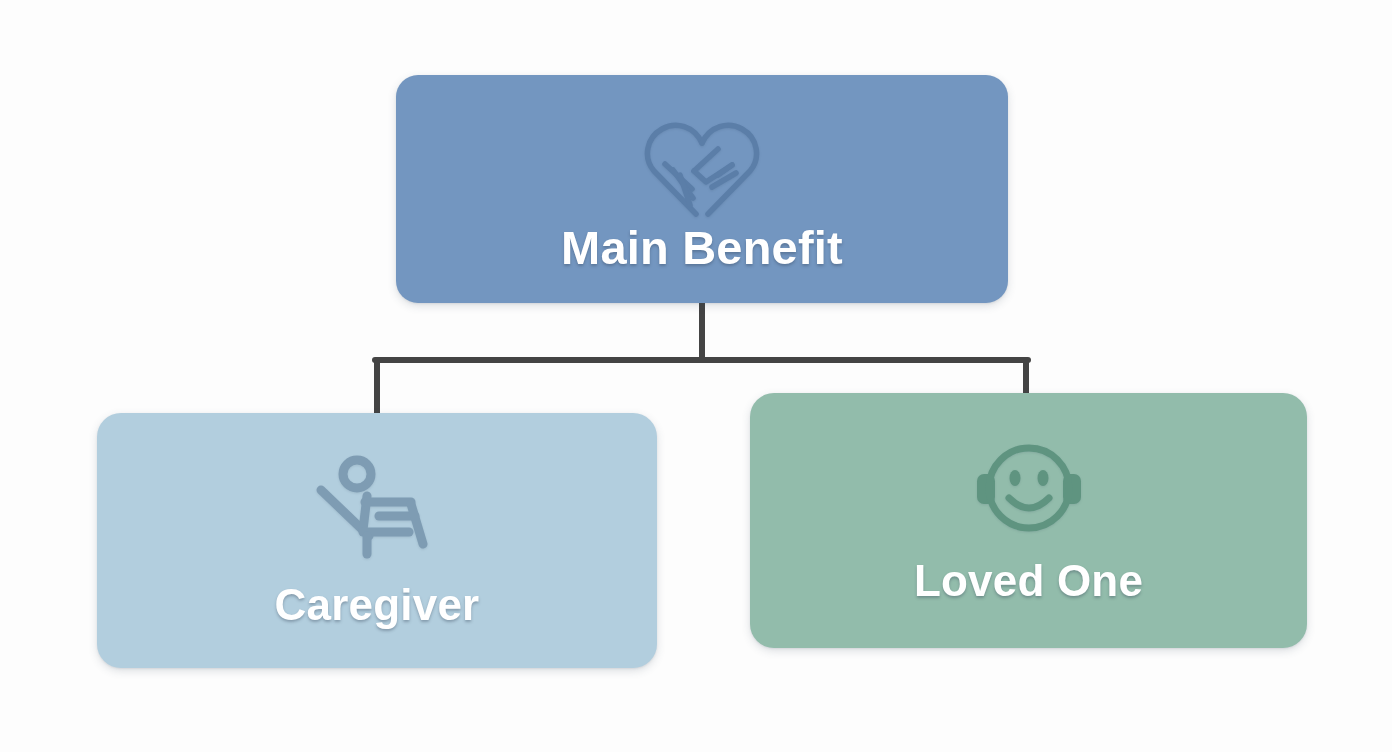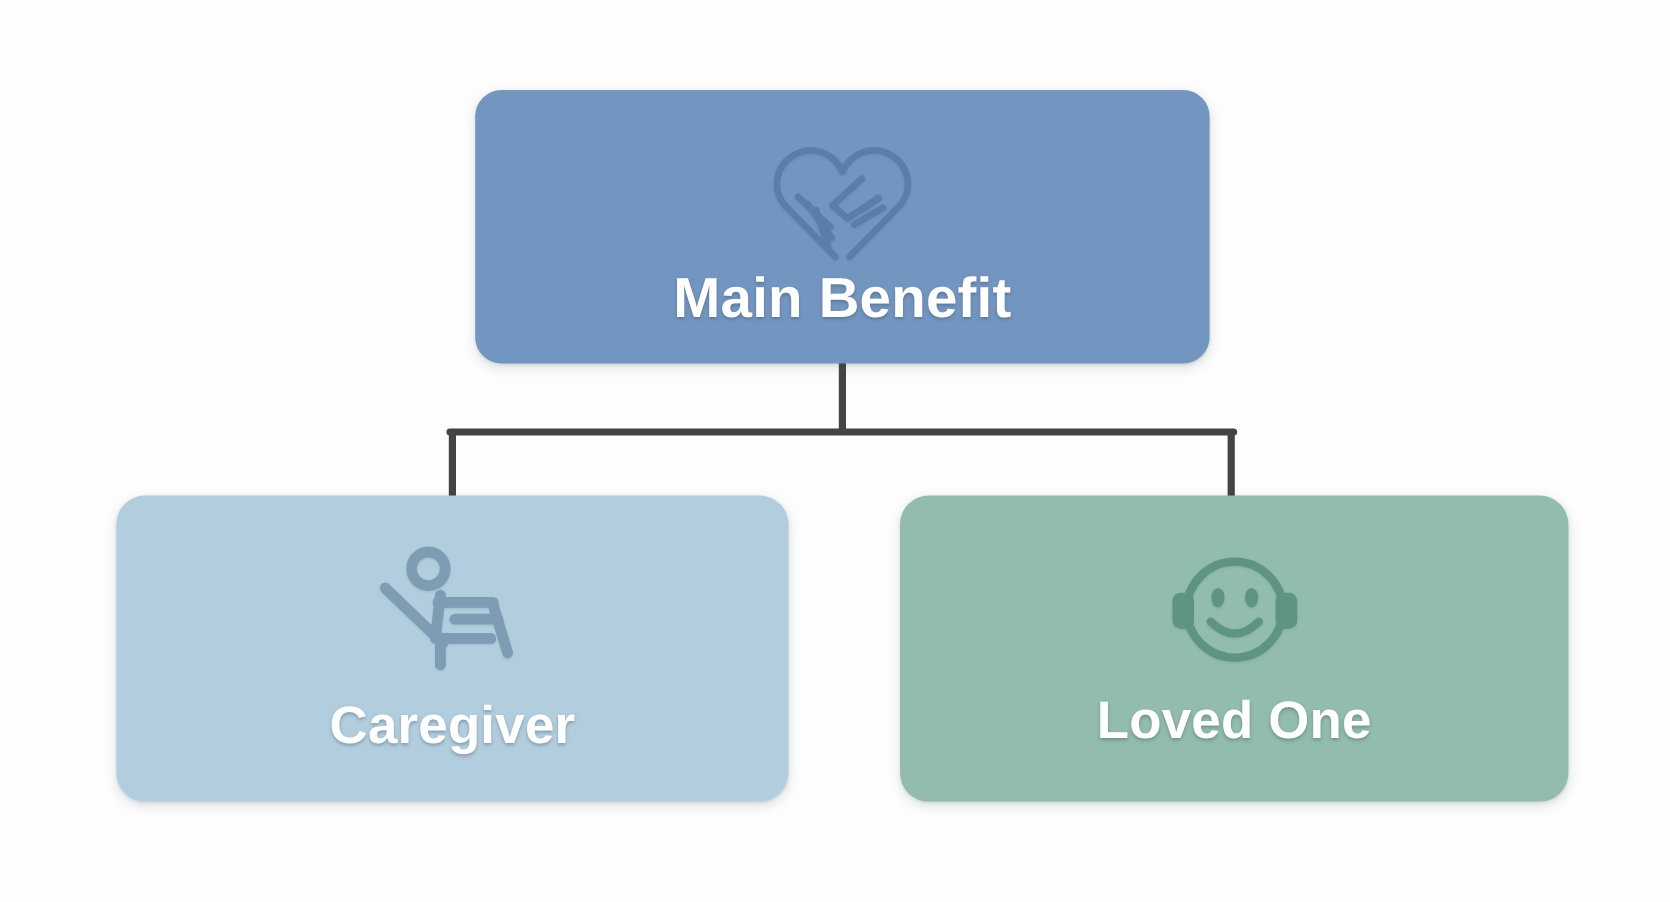--- a/index.html
+++ b/index.html
@@ -66,21 +66,21 @@
     left: 97px;
     top: 413px;
     width: 560px;
     height: 255px;
     background: #b2cede;
   }
 
   
   #node-loved-one {
     left: 750px;
-    top: 413px;
+    top: 393px;
     width: 557px;
     height: 255px;
     background: #92bcab;
   }
 
   .node-icon {
     display: block;
     line-height: 0;
     filter: drop-shadow(0 1px 1px rgba(40, 60, 85, 0.13));
   }

